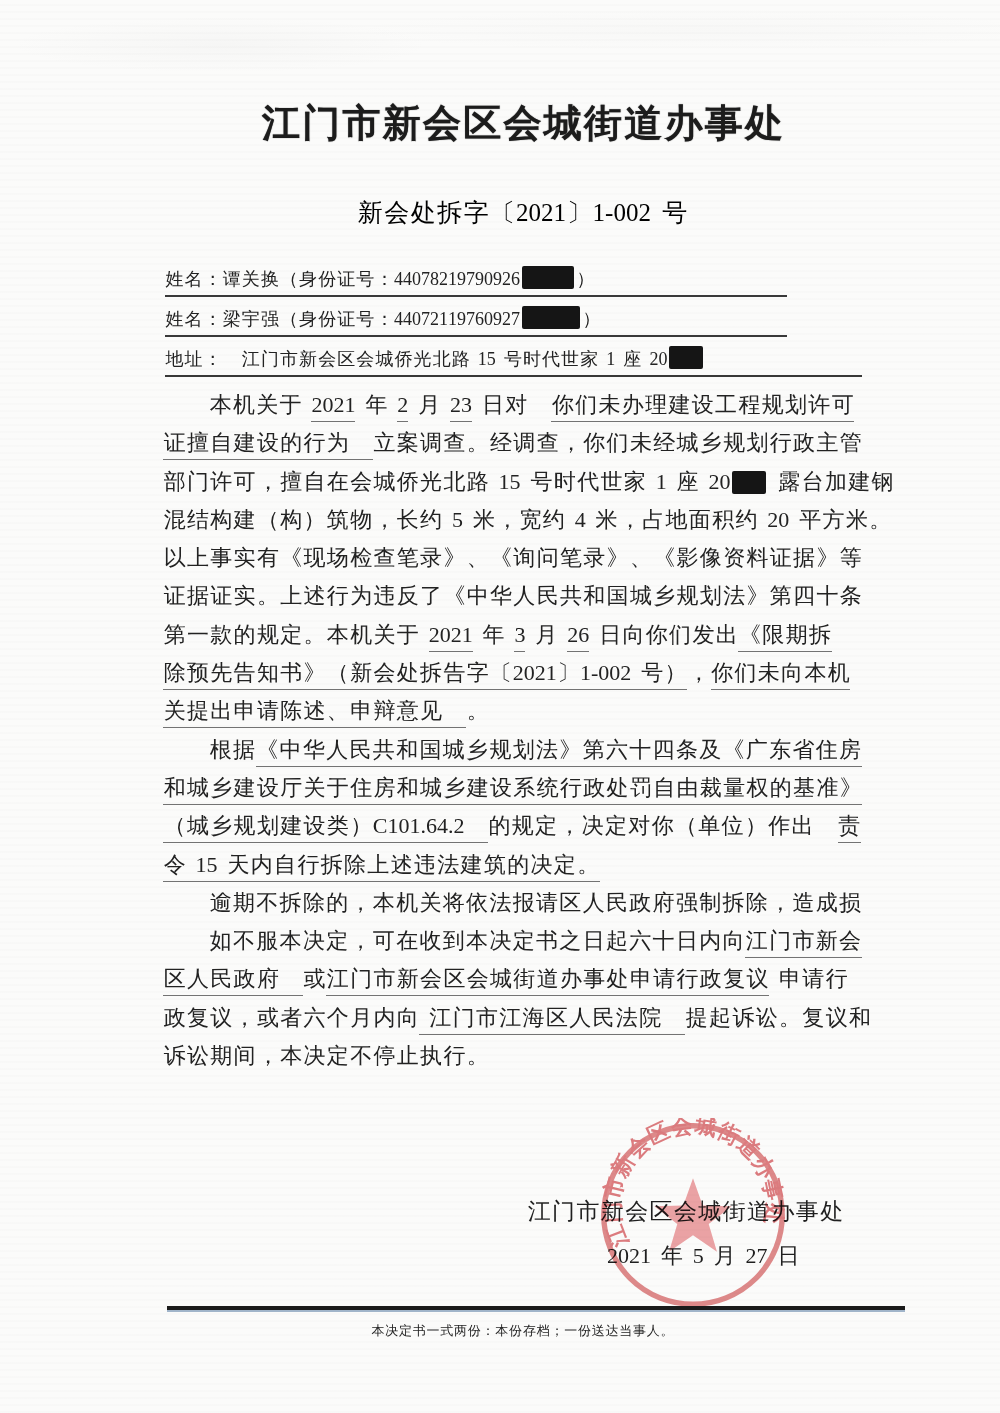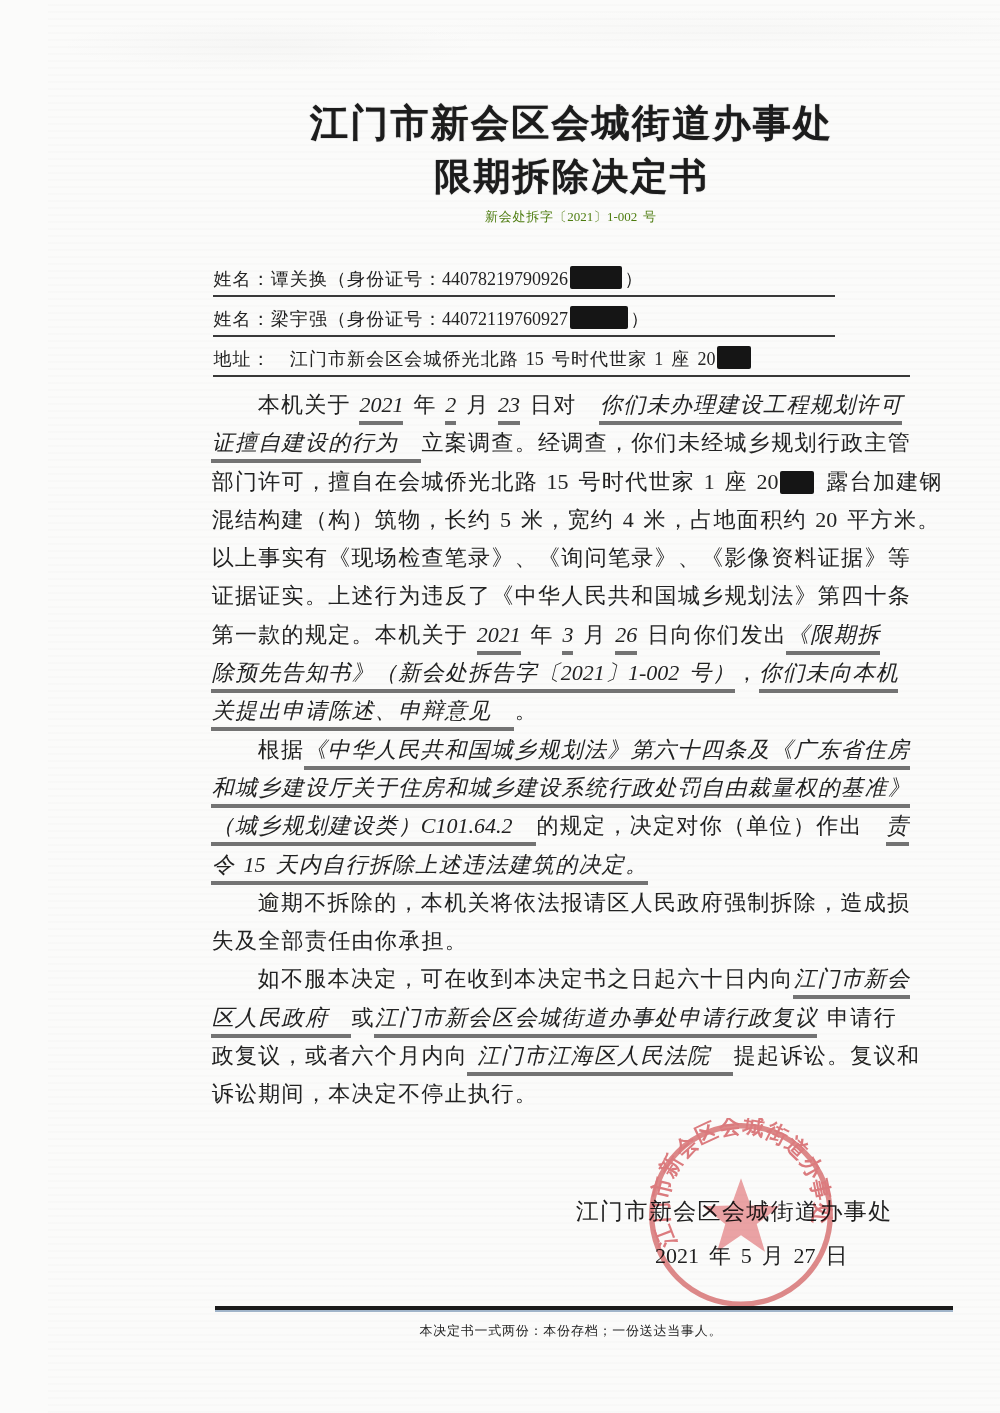--- a/index.html
+++ b/index.html
@@ -4,58 +4,58 @@
 <style>
   html,body { margin:0; padding:0; }
   body {
     width:1000px; height:1413px;
     background:#fbfbfa;
     font-family:"Liberation Serif","DejaVu Serif",serif;
     color:#222;
     position:relative;
     overflow:hidden;
   }
-  .page { position:absolute; inset:0;margin-left:48px; }
+  .page { position:absolute; inset:0; }
 
   
   .noise {
     position:absolute; inset:0; pointer-events:none;
     background:
       radial-gradient(ellipse 300px 40px at 220px 45px, rgba(150,150,150,0.05), transparent 70%),
       radial-gradient(ellipse 500px 30px at 700px 30px, rgba(160,160,160,0.04), transparent 70%),
       repeating-linear-gradient(0deg, rgba(110,110,110,0.018) 0 2px, transparent 2px 7px);
   }
 
   .centered { position:absolute; left:45px; width:955px; text-align:center; }
 
   .doc-title {
     top:98px; font-size:38px; font-weight:900; color:#1c1c1c;
     text-shadow:0 0 1px rgba(20,20,20,.7);
   }
   .doc-subtitle {
     top:152px; font-size:37px; font-weight:900; color:#1c1c1c;
     text-shadow:0 0 1px rgba(20,20,20,.7);
   }
-  .doc-number { top:208px; font-size:13px; color:#4d7c0f; }
+  .doc-number { top:196px; font-size:25px; color:#000000; }
 
   
   .ch  { display:inline-block; width:1.06em; text-align:center; }
   .lat { display:inline-block; }
   .sp  { display:inline-block; width:0.42em; }
   .csp { display:inline-block; width:1.06em; }
 
   .info { position:absolute; left:165px; top:261px; width:720px; font-size:18px; }
   .info-row { position:relative; height:40px; line-height:36px; white-space:nowrap; }
   .rule { position:absolute; left:0; top:34px; height:2px; background:#1e1e1e; opacity:.88; }
 
   .bodytext { position:absolute; left:163px; top:387px; width:724px; font-size:22px; }
   .body-line { height:38.3px; line-height:37px; white-space:nowrap; }
   .body-line.ind { padding-left:46px; }
   .seg { display:inline-block; height:34px; line-height:36px; vertical-align:top; }
-  .seg.u { border-bottom:4px solid #737373;font-style:italic; }
+  .seg.u { border-bottom:1px solid #737373; }
 
   .redact {
     display:inline-block; height:23px; background:#151515;
     border-radius:2px; vertical-align:-4px; margin:0 2px;
   }
 
   .sig-org  { position:absolute; left:527px; top:1196px; font-size:23px; color:#1f1f1f; }
   .sig-date { position:absolute; left:607px; top:1241px; font-size:22px; color:#1f1f1f; }
 
   .seal {
@@ -74,21 +74,20 @@
   .footer-note { top:1322px; font-size:13px; color:#262626; }
 </style>
 </head>
 <body>
 
 <div class="page">
 
   <div class="noise"></div>
 
   <div class="centered doc-title"><span class="ch">江</span><span class="ch">门</span><span class="ch">市</span><span class="ch">新</span><span class="ch">会</span><span class="ch">区</span><span class="ch">会</span><span class="ch">城</span><span class="ch">街</span><span class="ch">道</span><span class="ch">办</span><span class="ch">事</span><span class="ch">处</span></div>
-  <div class="centered doc-subtitle"><span class="ch">限</span><span class="ch">期</span><span class="ch">拆</span><span class="ch">除</span><span class="ch">决</span><span class="ch">定</span><span class="ch">书</span></div>
   <div class="centered doc-number"><span class="ch">新</span><span class="ch">会</span><span class="ch">处</span><span class="ch">拆</span><span class="ch">字</span><span class="ch">〔</span><span class="lat">2</span><span class="lat">0</span><span class="lat">2</span><span class="lat">1</span><span class="ch">〕</span><span class="lat">1</span><span class="lat">-</span><span class="lat">0</span><span class="lat">0</span><span class="lat">2</span><span class="sp"></span><span class="ch">号</span></div>
 
   <div class="info" id="info-lines">
       <div class="info-row"><div class="rule" style="width: 622px;"></div><span class="seg"><span class="ch">姓</span><span class="ch">名</span><span class="ch">：</span><span class="ch">谭</span><span class="ch">关</span><span class="ch">换</span><span class="ch">（</span><span class="ch">身</span><span class="ch">份</span><span class="ch">证</span><span class="ch">号</span><span class="ch">：</span><span class="lat">4</span><span class="lat">4</span><span class="lat">0</span><span class="lat">7</span><span class="lat">8</span><span class="lat">2</span><span class="lat">1</span><span class="lat">9</span><span class="lat">7</span><span class="lat">9</span><span class="lat">0</span><span class="lat">9</span><span class="lat">2</span><span class="lat">6</span></span><span class="redact" style="width: 52px;"></span><span class="seg"><span class="ch">）</span></span></div>
       <div class="info-row"><div class="rule" style="width: 622px;"></div><span class="seg"><span class="ch">姓</span><span class="ch">名</span><span class="ch">：</span><span class="ch">梁</span><span class="ch">宇</span><span class="ch">强</span><span class="ch">（</span><span class="ch">身</span><span class="ch">份</span><span class="ch">证</span><span class="ch">号</span><span class="ch">：</span><span class="lat">4</span><span class="lat">4</span><span class="lat">0</span><span class="lat">7</span><span class="lat">2</span><span class="lat">1</span><span class="lat">1</span><span class="lat">9</span><span class="lat">7</span><span class="lat">6</span><span class="lat">0</span><span class="lat">9</span><span class="lat">2</span><span class="lat">7</span></span><span class="redact" style="width: 58px;"></span><span class="seg"><span class="ch">）</span></span></div>
       <div class="info-row"><div class="rule" style="width: 697px;"></div><span class="seg"><span class="ch">地</span><span class="ch">址</span><span class="ch">：</span><span class="csp"></span><span class="ch">江</span><span class="ch">门</span><span class="ch">市</span><span class="ch">新</span><span class="ch">会</span><span class="ch">区</span><span class="ch">会</span><span class="ch">城</span><span class="ch">侨</span><span class="ch">光</span><span class="ch">北</span><span class="ch">路</span><span class="sp"></span><span class="lat">1</span><span class="lat">5</span><span class="sp"></span><span class="ch">号</span><span class="ch">时</span><span class="ch">代</span><span class="ch">世</span><span class="ch">家</span><span class="sp"></span><span class="lat">1</span><span class="sp"></span><span class="ch">座</span><span class="sp"></span><span class="lat">2</span><span class="lat">0</span></span><span class="redact" style="width: 34px;"></span></div>
     </div>
 
   <div class="bodytext" id="body-lines">
       <div class="body-line ind"><span class="seg"><span class="ch">本</span><span class="ch">机</span><span class="ch">关</span><span class="ch">于</span><span class="sp"></span></span><span class="seg u"><span class="lat">2</span><span class="lat">0</span><span class="lat">2</span><span class="lat">1</span></span><span class="seg"><span class="sp"></span><span class="ch">年</span><span class="sp"></span></span><span class="seg u"><span class="lat">2</span></span><span class="seg"><span class="sp"></span><span class="ch">月</span><span class="sp"></span></span><span class="seg u"><span class="lat">2</span><span class="lat">3</span></span><span class="seg"><span class="sp"></span><span class="ch">日</span><span class="ch">对</span><span class="csp"></span></span><span class="seg u"><span class="ch">你</span><span class="ch">们</span><span class="ch">未</span><span class="ch">办</span><span class="ch">理</span><span class="ch">建</span><span class="ch">设</span><span class="ch">工</span><span class="ch">程</span><span class="ch">规</span><span class="ch">划</span><span class="ch">许</span><span class="ch">可</span></span></div>
@@ -98,21 +97,20 @@
       <div class="body-line"><span class="seg"><span class="ch">以</span><span class="ch">上</span><span class="ch">事</span><span class="ch">实</span><span class="ch">有</span><span class="ch">《</span><span class="ch">现</span><span class="ch">场</span><span class="ch">检</span><span class="ch">查</span><span class="ch">笔</span><span class="ch">录</span><span class="ch">》</span><span class="ch">、</span><span class="ch">《</span><span class="ch">询</span><span class="ch">问</span><span class="ch">笔</span><span class="ch">录</span><span class="ch">》</span><span class="ch">、</span><span class="ch">《</span><span class="ch">影</span><span class="ch">像</span><span class="ch">资</span><span class="ch">料</span><span class="ch">证</span><span class="ch">据</span><span class="ch">》</span><span class="ch">等</span></span></div>
       <div class="body-line"><span class="seg"><span class="ch">证</span><span class="ch">据</span><span class="ch">证</span><span class="ch">实</span><span class="ch">。</span><span class="ch">上</span><span class="ch">述</span><span class="ch">行</span><span class="ch">为</span><span class="ch">违</span><span class="ch">反</span><span class="ch">了</span><span class="ch">《</span><span class="ch">中</span><span class="ch">华</span><span class="ch">人</span><span class="ch">民</span><span class="ch">共</span><span class="ch">和</span><span class="ch">国</span><span class="ch">城</span><span class="ch">乡</span><span class="ch">规</span><span class="ch">划</span><span class="ch">法</span><span class="ch">》</span><span class="ch">第</span><span class="ch">四</span><span class="ch">十</span><span class="ch">条</span></span></div>
       <div class="body-line"><span class="seg"><span class="ch">第</span><span class="ch">一</span><span class="ch">款</span><span class="ch">的</span><span class="ch">规</span><span class="ch">定</span><span class="ch">。</span><span class="ch">本</span><span class="ch">机</span><span class="ch">关</span><span class="ch">于</span><span class="sp"></span></span><span class="seg u"><span class="lat">2</span><span class="lat">0</span><span class="lat">2</span><span class="lat">1</span></span><span class="seg"><span class="sp"></span><span class="ch">年</span><span class="sp"></span></span><span class="seg u"><span class="lat">3</span></span><span class="seg"><span class="sp"></span><span class="ch">月</span><span class="sp"></span></span><span class="seg u"><span class="lat">2</span><span class="lat">6</span></span><span class="seg"><span class="sp"></span><span class="ch">日</span><span class="ch">向</span><span class="ch">你</span><span class="ch">们</span><span class="ch">发</span><span class="ch">出</span></span><span class="seg u"><span class="ch">《</span><span class="ch">限</span><span class="ch">期</span><span class="ch">拆</span></span></div>
       <div class="body-line"><span class="seg u"><span class="ch">除</span><span class="ch">预</span><span class="ch">先</span><span class="ch">告</span><span class="ch">知</span><span class="ch">书</span><span class="ch">》</span><span class="ch">（</span><span class="ch">新</span><span class="ch">会</span><span class="ch">处</span><span class="ch">拆</span><span class="ch">告</span><span class="ch">字</span><span class="ch">〔</span><span class="lat">2</span><span class="lat">0</span><span class="lat">2</span><span class="lat">1</span><span class="ch">〕</span><span class="lat">1</span><span class="lat">-</span><span class="lat">0</span><span class="lat">0</span><span class="lat">2</span><span class="sp"></span><span class="ch">号</span><span class="ch">）</span></span><span class="seg"><span class="ch">，</span></span><span class="seg u"><span class="ch">你</span><span class="ch">们</span><span class="ch">未</span><span class="ch">向</span><span class="ch">本</span><span class="ch">机</span></span></div>
       <div class="body-line"><span class="seg u"><span class="ch">关</span><span class="ch">提</span><span class="ch">出</span><span class="ch">申</span><span class="ch">请</span><span class="ch">陈</span><span class="ch">述</span><span class="ch">、</span><span class="ch">申</span><span class="ch">辩</span><span class="ch">意</span><span class="ch">见</span><span class="csp"></span></span><span class="seg"><span class="ch">。</span></span></div>
       <div class="body-line ind"><span class="seg"><span class="ch">根</span><span class="ch">据</span></span><span class="seg u"><span class="ch">《</span><span class="ch">中</span><span class="ch">华</span><span class="ch">人</span><span class="ch">民</span><span class="ch">共</span><span class="ch">和</span><span class="ch">国</span><span class="ch">城</span><span class="ch">乡</span><span class="ch">规</span><span class="ch">划</span><span class="ch">法</span><span class="ch">》</span><span class="ch">第</span><span class="ch">六</span><span class="ch">十</span><span class="ch">四</span><span class="ch">条</span><span class="ch">及</span><span class="ch">《</span><span class="ch">广</span><span class="ch">东</span><span class="ch">省</span><span class="ch">住</span><span class="ch">房</span></span></div>
       <div class="body-line"><span class="seg u"><span class="ch">和</span><span class="ch">城</span><span class="ch">乡</span><span class="ch">建</span><span class="ch">设</span><span class="ch">厅</span><span class="ch">关</span><span class="ch">于</span><span class="ch">住</span><span class="ch">房</span><span class="ch">和</span><span class="ch">城</span><span class="ch">乡</span><span class="ch">建</span><span class="ch">设</span><span class="ch">系</span><span class="ch">统</span><span class="ch">行</span><span class="ch">政</span><span class="ch">处</span><span class="ch">罚</span><span class="ch">自</span><span class="ch">由</span><span class="ch">裁</span><span class="ch">量</span><span class="ch">权</span><span class="ch">的</span><span class="ch">基</span><span class="ch">准</span><span class="ch">》</span></span></div>
       <div class="body-line"><span class="seg u"><span class="ch">（</span><span class="ch">城</span><span class="ch">乡</span><span class="ch">规</span><span class="ch">划</span><span class="ch">建</span><span class="ch">设</span><span class="ch">类</span><span class="ch">）</span><span class="lat">C</span><span class="lat">1</span><span class="lat">0</span><span class="lat">1</span><span class="lat">.</span><span class="lat">6</span><span class="lat">4</span><span class="lat">.</span><span class="lat">2</span><span class="csp"></span></span><span class="seg"><span class="ch">的</span><span class="ch">规</span><span class="ch">定</span><span class="ch">，</span><span class="ch">决</span><span class="ch">定</span><span class="ch">对</span><span class="ch">你</span><span class="ch">（</span><span class="ch">单</span><span class="ch">位</span><span class="ch">）</span><span class="ch">作</span><span class="ch">出</span><span class="csp"></span></span><span class="seg u"><span class="ch">责</span></span></div>
       <div class="body-line"><span class="seg u"><span class="ch">令</span><span class="sp"></span><span class="lat">1</span><span class="lat">5</span><span class="sp"></span><span class="ch">天</span><span class="ch">内</span><span class="ch">自</span><span class="ch">行</span><span class="ch">拆</span><span class="ch">除</span><span class="ch">上</span><span class="ch">述</span><span class="ch">违</span><span class="ch">法</span><span class="ch">建</span><span class="ch">筑</span><span class="ch">的</span><span class="ch">决</span><span class="ch">定</span><span class="ch">。</span></span></div>
       <div class="body-line ind"><span class="seg"><span class="ch">逾</span><span class="ch">期</span><span class="ch">不</span><span class="ch">拆</span><span class="ch">除</span><span class="ch">的</span><span class="ch">，</span><span class="ch">本</span><span class="ch">机</span><span class="ch">关</span><span class="ch">将</span><span class="ch">依</span><span class="ch">法</span><span class="ch">报</span><span class="ch">请</span><span class="ch">区</span><span class="ch">人</span><span class="ch">民</span><span class="ch">政</span><span class="ch">府</span><span class="ch">强</span><span class="ch">制</span><span class="ch">拆</span><span class="ch">除</span><span class="ch">，</span><span class="ch">造</span><span class="ch">成</span><span class="ch">损</span></span></div>
-      <div class="body-line"><span class="seg"><span class="ch">失</span><span class="ch">及</span><span class="ch">全</span><span class="ch">部</span><span class="ch">责</span><span class="ch">任</span><span class="ch">由</span><span class="ch">你</span><span class="ch">承</span><span class="ch">担</span><span class="ch">。</span></span></div>
       <div class="body-line ind"><span class="seg"><span class="ch">如</span><span class="ch">不</span><span class="ch">服</span><span class="ch">本</span><span class="ch">决</span><span class="ch">定</span><span class="ch">，</span><span class="ch">可</span><span class="ch">在</span><span class="ch">收</span><span class="ch">到</span><span class="ch">本</span><span class="ch">决</span><span class="ch">定</span><span class="ch">书</span><span class="ch">之</span><span class="ch">日</span><span class="ch">起</span><span class="ch">六</span><span class="ch">十</span><span class="ch">日</span><span class="ch">内</span><span class="ch">向</span></span><span class="seg u"><span class="ch">江</span><span class="ch">门</span><span class="ch">市</span><span class="ch">新</span><span class="ch">会</span></span></div>
       <div class="body-line"><span class="seg u"><span class="ch">区</span><span class="ch">人</span><span class="ch">民</span><span class="ch">政</span><span class="ch">府</span><span class="csp"></span></span><span class="seg"><span class="ch">或</span></span><span class="seg u"><span class="ch">江</span><span class="ch">门</span><span class="ch">市</span><span class="ch">新</span><span class="ch">会</span><span class="ch">区</span><span class="ch">会</span><span class="ch">城</span><span class="ch">街</span><span class="ch">道</span><span class="ch">办</span><span class="ch">事</span><span class="ch">处</span><span class="ch">申</span><span class="ch">请</span><span class="ch">行</span><span class="ch">政</span><span class="ch">复</span><span class="ch">议</span></span><span class="seg"><span class="sp"></span><span class="ch">申</span><span class="ch">请</span><span class="ch">行</span></span></div>
       <div class="body-line"><span class="seg"><span class="ch">政</span><span class="ch">复</span><span class="ch">议</span><span class="ch">，</span><span class="ch">或</span><span class="ch">者</span><span class="ch">六</span><span class="ch">个</span><span class="ch">月</span><span class="ch">内</span><span class="ch">向</span></span><span class="seg u"><span class="sp"></span><span class="ch">江</span><span class="ch">门</span><span class="ch">市</span><span class="ch">江</span><span class="ch">海</span><span class="ch">区</span><span class="ch">人</span><span class="ch">民</span><span class="ch">法</span><span class="ch">院</span><span class="csp"></span></span><span class="seg"><span class="ch">提</span><span class="ch">起</span><span class="ch">诉</span><span class="ch">讼</span><span class="ch">。</span><span class="ch">复</span><span class="ch">议</span><span class="ch">和</span></span></div>
       <div class="body-line"><span class="seg"><span class="ch">诉</span><span class="ch">讼</span><span class="ch">期</span><span class="ch">间</span><span class="ch">，</span><span class="ch">本</span><span class="ch">决</span><span class="ch">定</span><span class="ch">不</span><span class="ch">停</span><span class="ch">止</span><span class="ch">执</span><span class="ch">行</span><span class="ch">。</span></span></div>
     </div>
 
   <div class="sig-org"><span class="ch">江</span><span class="ch">门</span><span class="ch">市</span><span class="ch">新</span><span class="ch">会</span><span class="ch">区</span><span class="ch">会</span><span class="ch">城</span><span class="ch">街</span><span class="ch">道</span><span class="ch">办</span><span class="ch">事</span><span class="ch">处</span></div>
   <div class="sig-date"><span class="lat">2</span><span class="lat">0</span><span class="lat">2</span><span class="lat">1</span><span class="sp"></span><span class="ch">年</span><span class="sp"></span><span class="lat">5</span><span class="sp"></span><span class="ch">月</span><span class="sp"></span><span class="lat">2</span><span class="lat">7</span><span class="sp"></span><span class="ch">日</span></div>
 
   <svg class="seal" viewBox="0 0 200 200">

